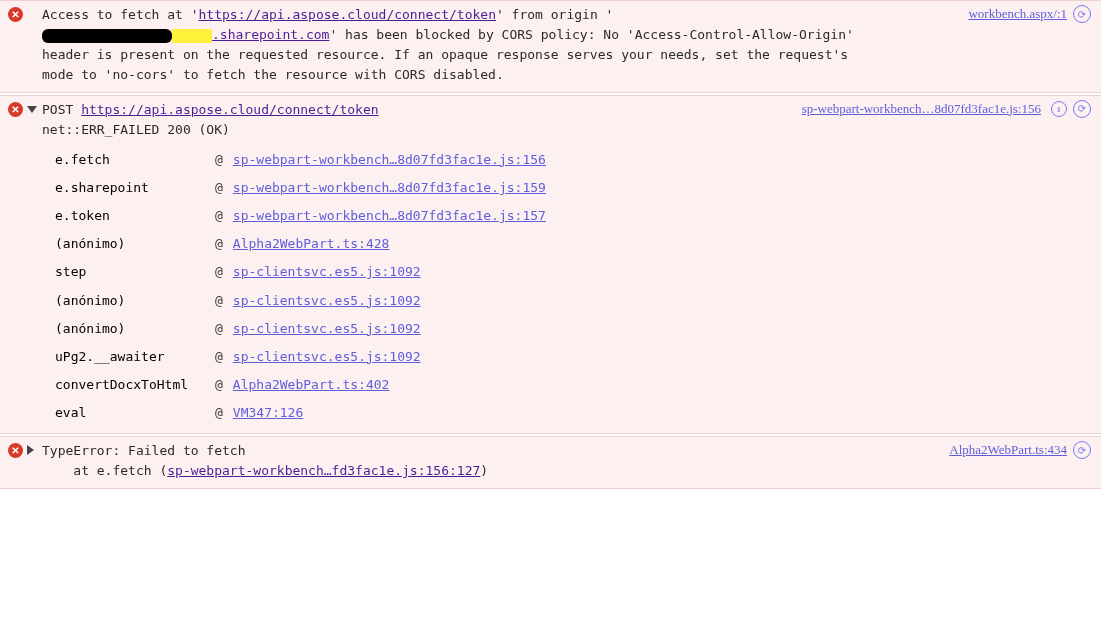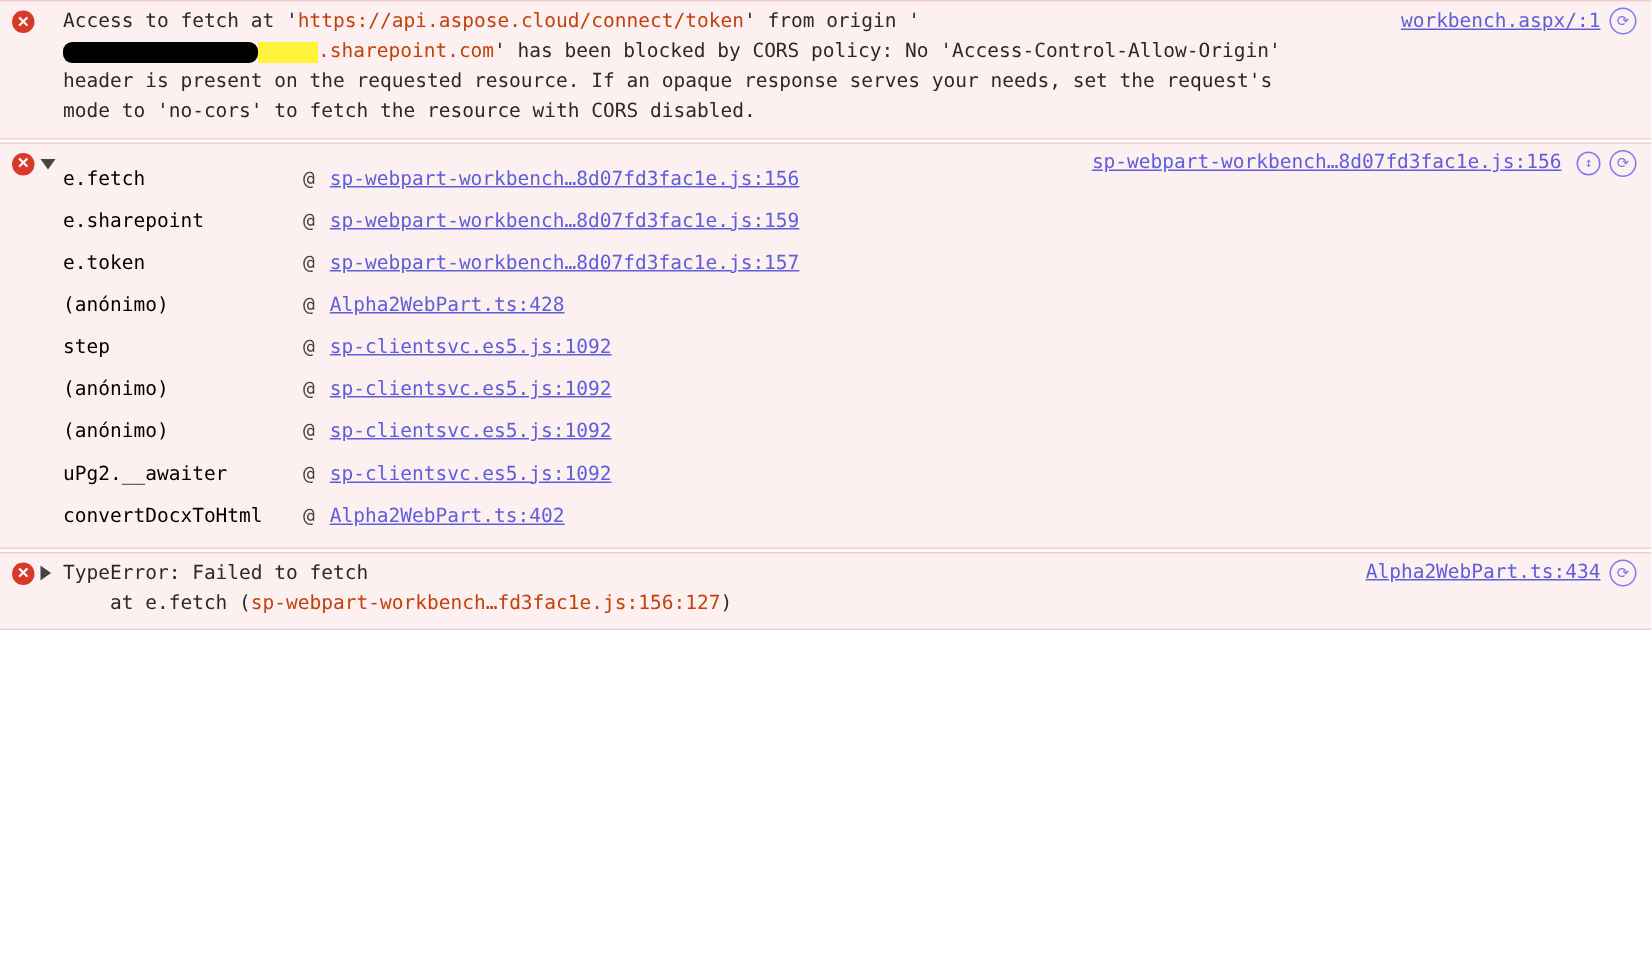--- a/index.html
+++ b/index.html
@@ -68,50 +68,51 @@
     top: 4px;
     text-align: right;
     display: flex;
     align-items: center;
     gap: 6px;
   }
   .source-link {
     color: #5e5edb;
     text-decoration: underline;
     cursor: pointer;
+    font-family: Liberation Serif, serif;
   }
   .ai-icon {
     display: inline-flex;
     width: 18px; height: 18px;
     border-radius: 50%;
     border: 1.5px solid #7a7af0;
     color: #7a7af0;
     align-items: center; justify-content: center;
     font-size: 10px;
     cursor: pointer;
   }
   .msg { color: #2a2a2a; }
-  .msg .link { color: #c2410c; cursor: pointer; }
+  .msg .link { color: #4c1d95; text-decoration: underline; cursor: pointer; }
   .redact-black {
     display: inline-block;
     background: #000;
     border-radius: 6px;
     height: 14px;
     vertical-align: middle;
   }
   .redact-yellow {
     display: inline-block;
     background: #fff23a;
     height: 14px;
     vertical-align: middle;
   }
   .stack {
     margin-top: 6px;
   }
-  .stack table { border-collapse: collapse; }
+  .stack table { border-collapse: collapse; margin-left: 13px; }
   .stack td {
     padding: 4px 10px 4px 0;
     vertical-align: top;
   }
   .stack .fn { min-width: 160px; }
   .stack .at { color: #444; }
   .stack .where .link { color: #5e5edb; text-decoration: underline; cursor:pointer;}
   .rebind {
     display: inline-flex;
     width: 16px; height: 16px;
@@ -144,20 +145,26 @@
       <span class="ai-icon">⟳</span>
     </div>
   </div>
 
   <div class="entry">
     <div class="gutter">
       <span class="err-icon">✕</span>
       <span class="disclosure down"></span>
     </div>
     <div class="body">
+      <span class="msg">
+        <span>POST</span>
+        <span> </span>
+        <span class="link">https://api.aspose.cloud/connect/token</span><br>
+        <span>net::ERR_FAILED 200 (OK)</span>
+      </span>
       <div class="stack">
         <table>
           <tbody id="stack-rows">
               <tr>
                 <td class="fn">e.fetch</td>
                 <td class="at">@</td>
                 <td class="where"><span class="link">sp-webpart-workbench…8d07fd3fac1e.js:156</span></td>
               </tr>
               <tr>
                 <td class="fn">e.sharepoint</td>
@@ -191,20 +198,25 @@
               </tr>
               <tr>
                 <td class="fn">uPg2.__awaiter</td>
                 <td class="at">@</td>
                 <td class="where"><span class="link">sp-clientsvc.es5.js:1092</span></td>
               </tr>
               <tr>
                 <td class="fn">convertDocxToHtml</td>
                 <td class="at">@</td>
                 <td class="where"><span class="link">Alpha2WebPart.ts:402</span></td>
+              </tr>
+              <tr>
+                <td class="fn">eval</td>
+                <td class="at">@</td>
+                <td class="where"><span class="link">VM347:126</span></td>
               </tr>
             </tbody>
         </table>
       </div>
     </div>
     <div class="source-block">
       <span class="source-link">sp-webpart-workbench…8d07fd3fac1e.js:156</span>
       <span class="rebind">↕</span>
       <span class="ai-icon">⟳</span>
     </div>

